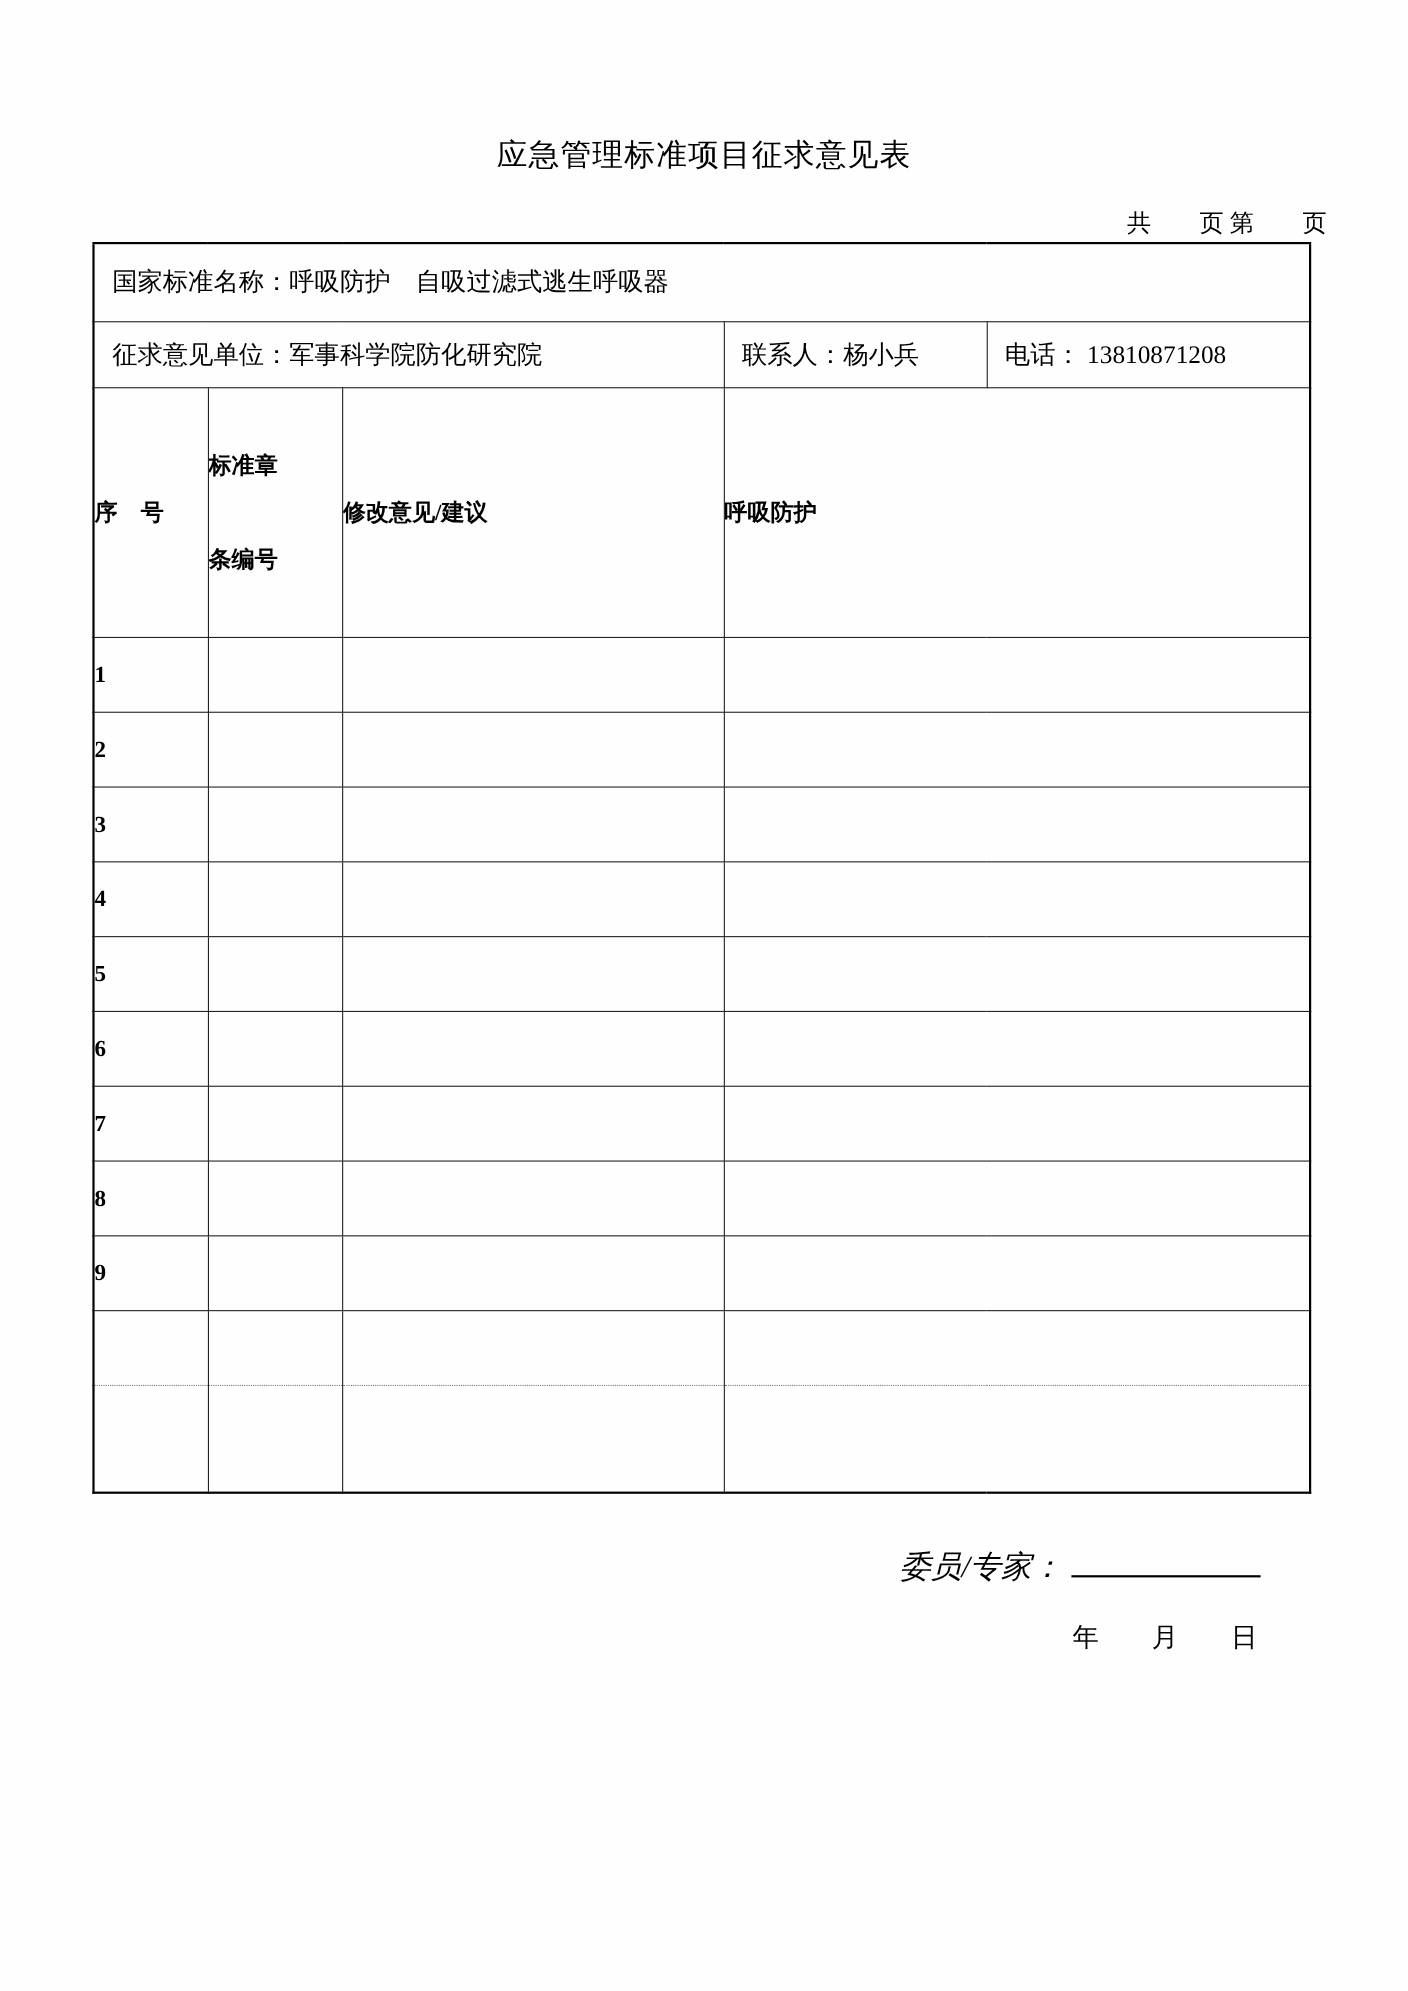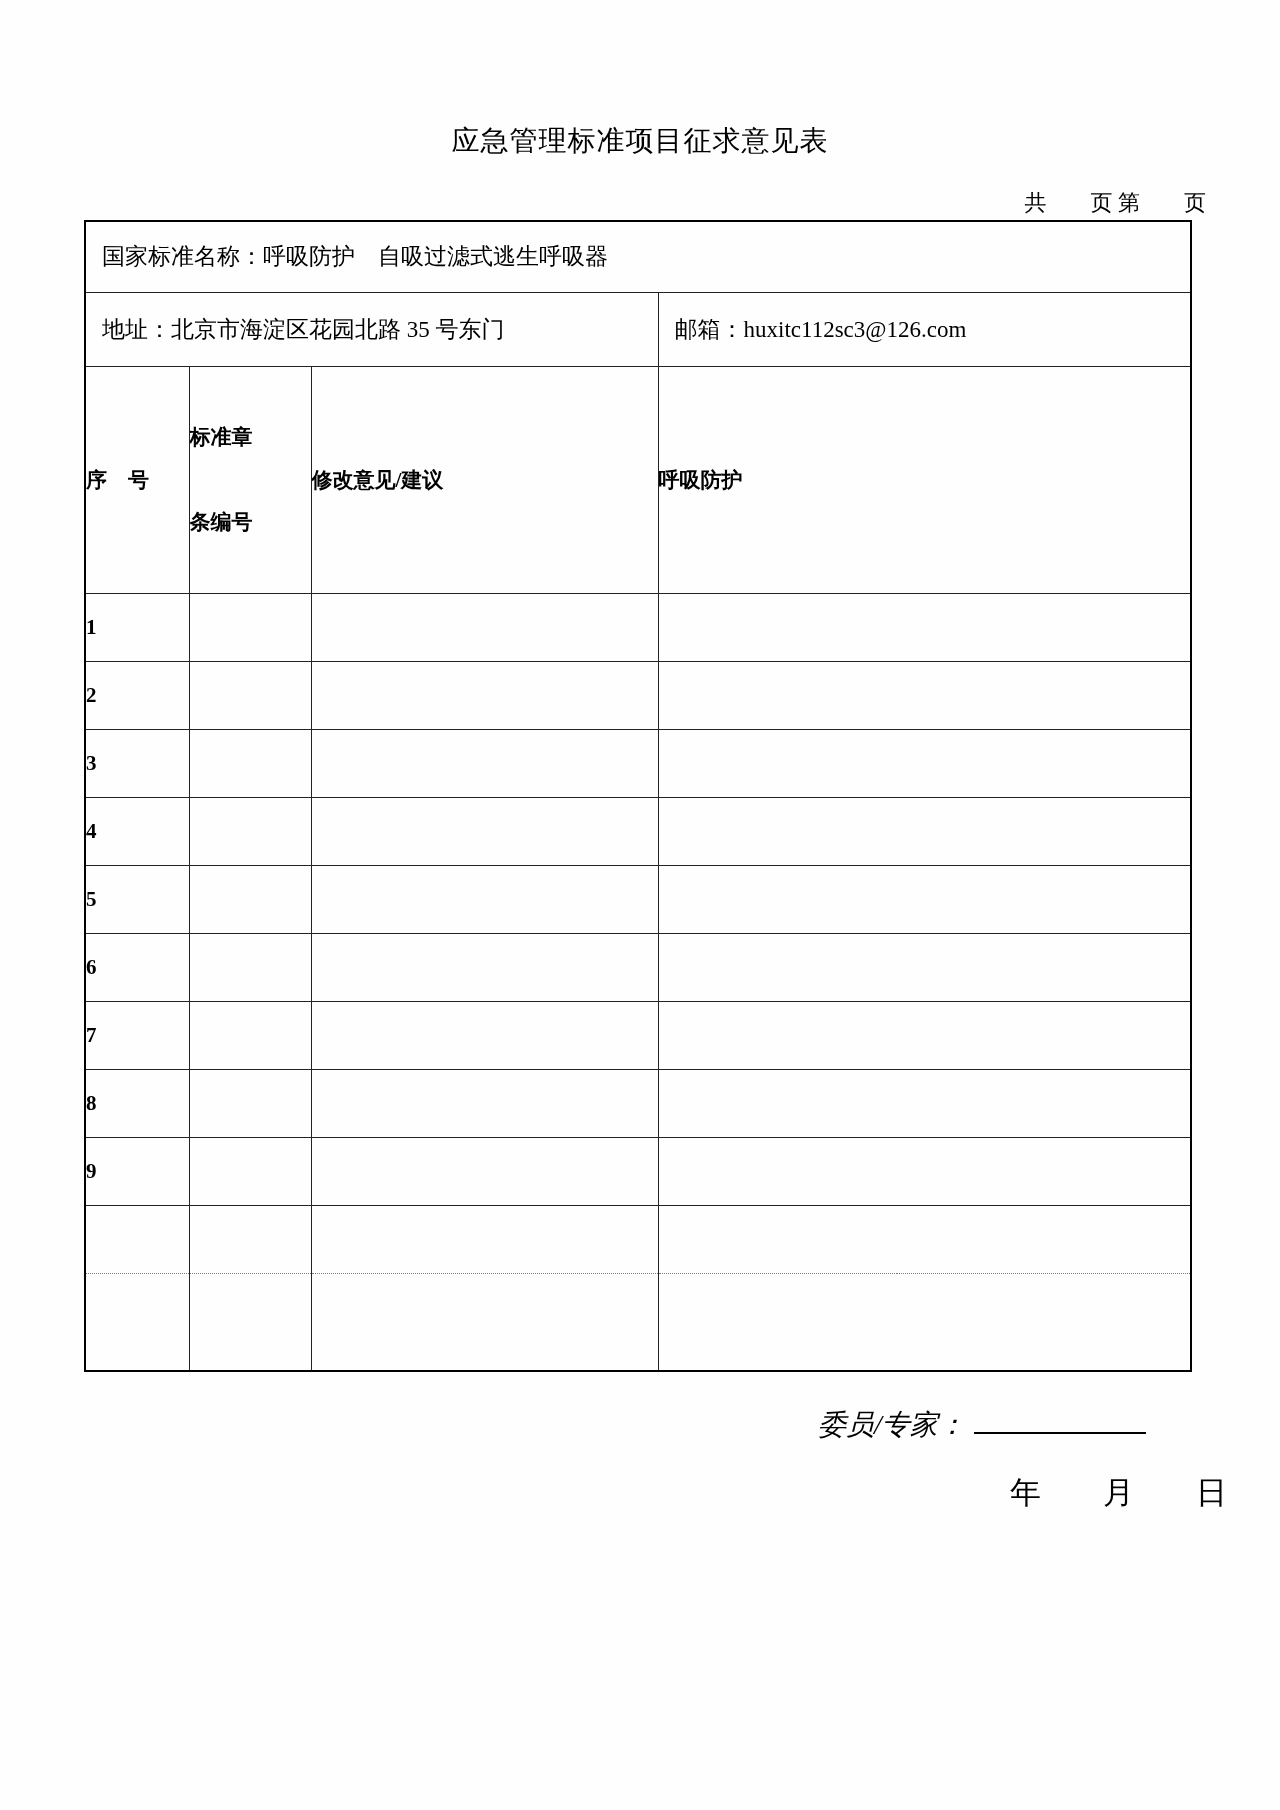--- a/index.html
+++ b/index.html
@@ -69,23 +69,22 @@
     display:inline-block;
     width:172px;
     height:30px;
     border-bottom:2px solid #000;
     margin-left:8px;
   }
   .date-line{
     position:absolute;
     top:1472px;
     left:975px;
-    font-size:31px;
-    white-space:pre;
-    margin-left:35px;
+    font-size:24px;
+    white-space:pre;
   }
 </style>
 </head>
 <body>
 
 <div id="page">
 
   <div class="doc-title">应急管理标准项目征求意见表</div>
 
   <div class="pagination">共　　页 第　　页</div>
@@ -97,25 +96,26 @@
       <col style="width:347px">
       <col style="width:239px">
       <col style="width:294px">
     </colgroup>
 
     <tbody>
         <tr style="height:71px" class="r-top">
       <td colspan="5">国家标准名称：呼吸防护　自吸过滤式逃生呼吸器</td>
     </tr>
 
-
-    <tr style="height:74px">
-      <td colspan="3">地址：北京市海淀区花园北路 35 号东门</td>
-      <td colspan="2">邮箱：huxitc112sc3@126.com</td>
-    </tr>
+    <tr style="height:60px">
+      <td colspan="3">征求意见单位：军事科学院防化研究院</td>
+      <td>联系人：杨小兵</td>
+      <td>电话： 13810871208</td>
+    </tr>
+
 
     <tr style="height:70px">
       <td class="c-center hdr">序　号</td>
       <td class="c-center hdr">
         <div>标准章</div>
         <div>条编号</div>
       </td>
       <td class="c-center hdr">修改意见/建议</td>
       <td colspan="2" class="c-center hdr">呼吸防护</td>
     </tr>

